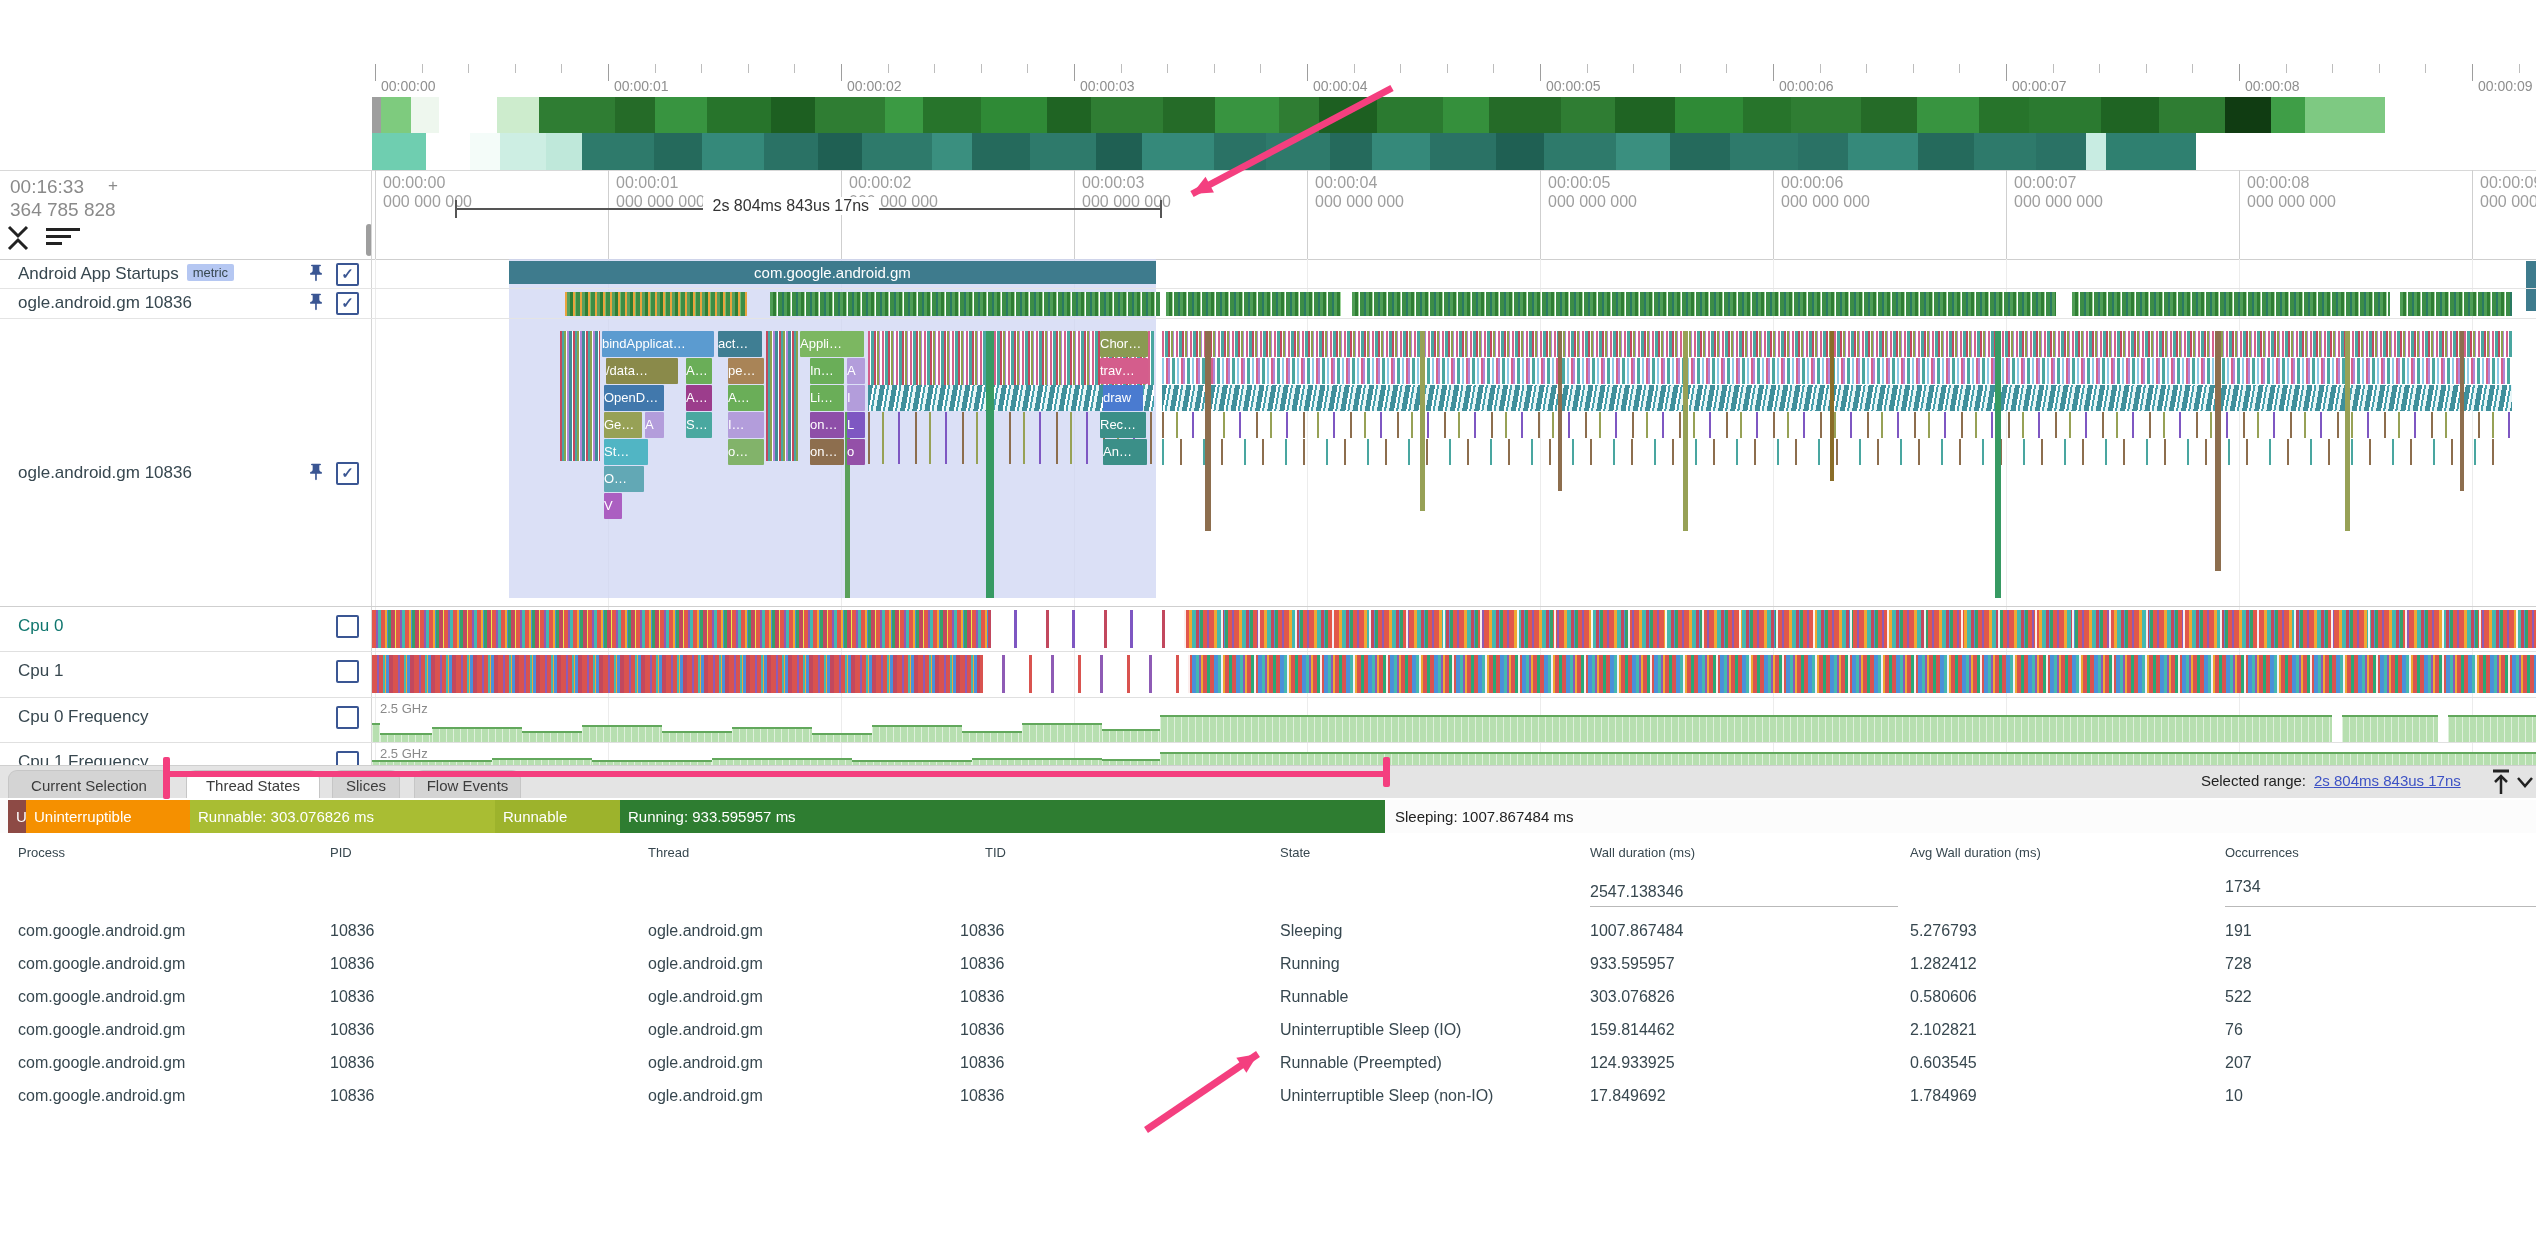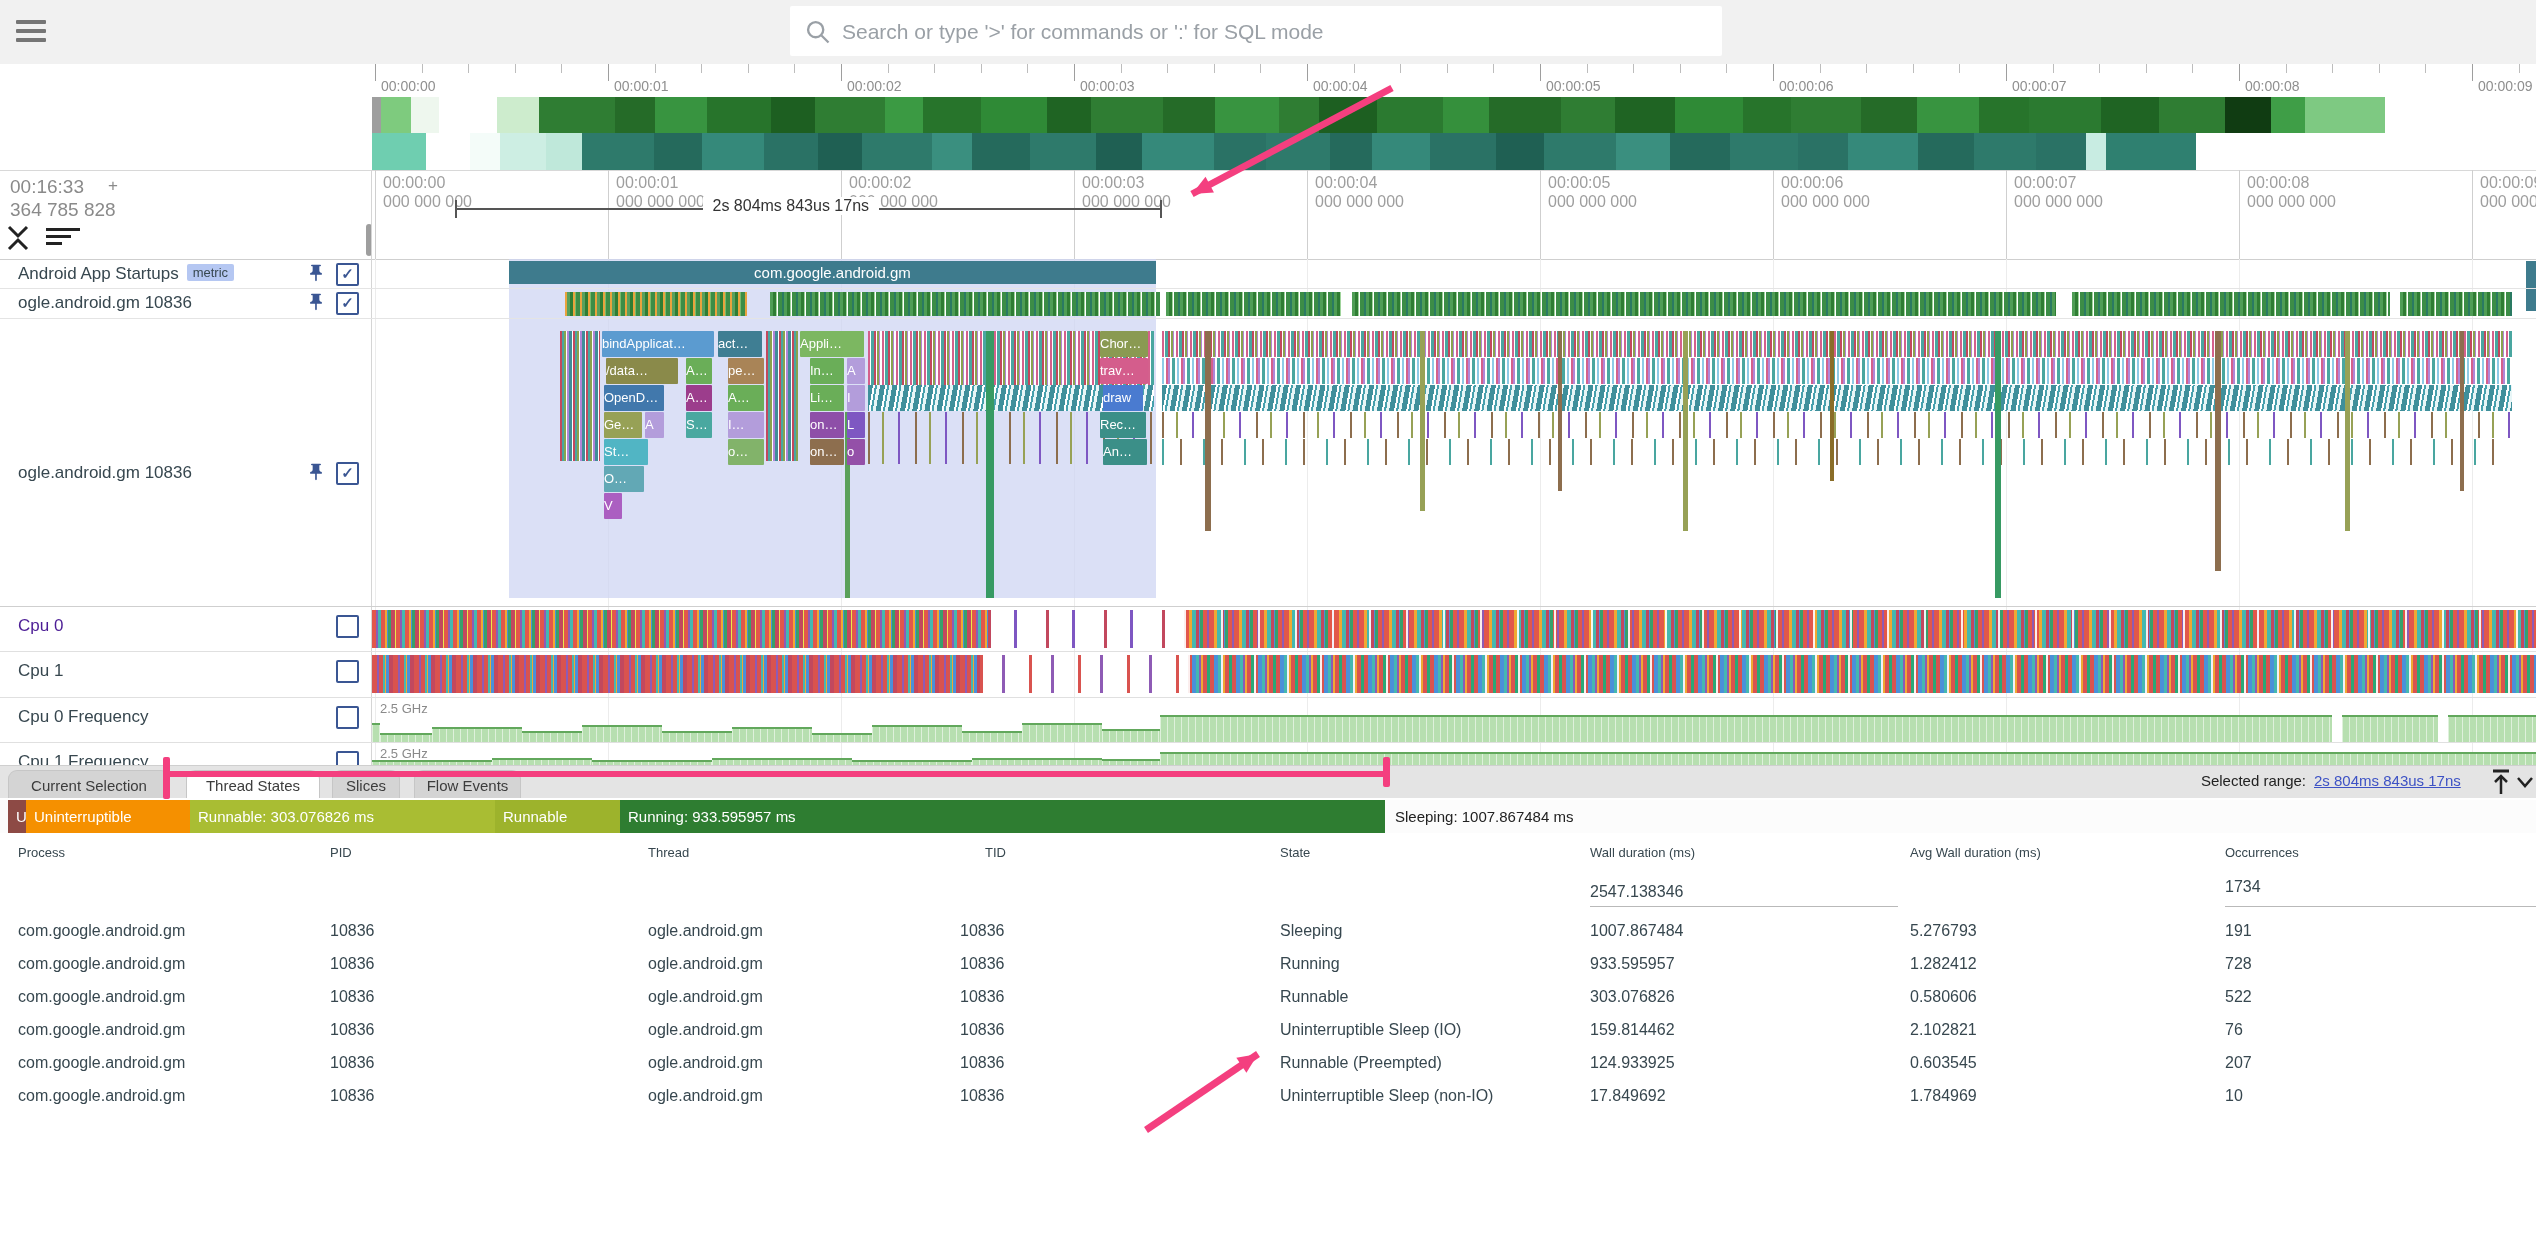--- a/index.html
+++ b/index.html
@@ -48,34 +48,20 @@
   .uline{position:absolute;height:1px;background:#b9b9b9;}
   
   #anno{left:0;top:0;width:2536px;height:1235px;pointer-events:none;}
   .pinkrect{position:absolute;background:#f43f7f;border-radius:2px;}
 </style>
 </head>
 <body>
 
 <div id="app">
 
-  <div id="topbar" class="abs">
-    <div class="abs" style="left:16px;top:20px;width:30px;">
-      <div class="hline" style="margin-bottom:5px;"></div>
-      <div class="hline" style="margin-bottom:5px;"></div>
-      <div class="hline"></div>
-    </div>
-    <div id="searchbox" class="abs">
-      <svg class="abs" style="left:14px;top:12px;" width="28" height="28" viewBox="0 0 24 24">
-          <circle cx="10" cy="10" r="6.5" fill="none" stroke="#9aa0a6" stroke-width="2"></circle>
-          <line x1="15" y1="15" x2="21" y2="21" stroke="#9aa0a6" stroke-width="2"></line>
-        </svg>
-      <div id="search-ph" class="abs">Search or type '&gt;' for commands or ':' for SQL mode</div>
-    </div>
-  </div>
 
   <div class="abs" style="left:0;top:64px;width:2536px;height:106px;background:#fff;">
     <div class="abs" style="left:0;top:0;width:2536px;height:33px;" id="ovruler">
         <div class="abs" style="left: 375px; top: 0px; width: 1px; height: 17px; background: rgb(158, 158, 158);"></div>
         <div class="abs" style="left: 381px; top: 14px; color: rgb(143, 143, 143); font-size: 14px; white-space: nowrap;">00:00:00</div>
         <div class="abs" style="left: 421.6px; top: 0px; width: 1px; height: 9px; background: rgb(189, 189, 189);"></div>
         <div class="abs" style="left: 468.2px; top: 0px; width: 1px; height: 9px; background: rgb(189, 189, 189);"></div>
         <div class="abs" style="left: 514.8px; top: 0px; width: 1px; height: 9px; background: rgb(189, 189, 189);"></div>
         <div class="abs" style="left: 561.4px; top: 0px; width: 1px; height: 9px; background: rgb(189, 189, 189);"></div>
         <div class="abs" style="left: 608px; top: 0px; width: 1px; height: 17px; background: rgb(158, 158, 158);"></div>
@@ -321,21 +307,21 @@
       <div class="abs" style="left: 18px; top: 293px; font-size: 17px; color: rgb(55, 71, 79); white-space: nowrap;">ogle.android.gm 10836</div>
       <div class="abs" style="left: 306px; top: 292px; width: 20px; height: 20px;"><svg width="20" height="20" viewBox="0 0 24 24">
           <path fill="#3a5693" d="M16 9V4h1c.55 0 1-.45 1-1s-.45-1-1-1H7c-.55 0-1 .45-1 1s.45 1 1 1h1v5c0 1.66-1.34 3-3 3v2h5.97v7l1 1 1-1v-7H19v-2c-1.66 0-3-1.34-3-3z"></path>
         </svg></div>
       <div class="cbox abs" style="left: 336px; top: 292px;">✓</div>
       <div class="abs" style="left: 18px; top: 463px; font-size: 17px; color: rgb(55, 71, 79); white-space: nowrap;">ogle.android.gm 10836</div>
       <div class="abs" style="left: 306px; top: 462px; width: 20px; height: 20px;"><svg width="20" height="20" viewBox="0 0 24 24">
           <path fill="#3a5693" d="M16 9V4h1c.55 0 1-.45 1-1s-.45-1-1-1H7c-.55 0-1 .45-1 1s.45 1 1 1h1v5c0 1.66-1.34 3-3 3v2h5.97v7l1 1 1-1v-7H19v-2c-1.66 0-3-1.34-3-3z"></path>
         </svg></div>
       <div class="cbox abs" style="left: 336px; top: 462px;">✓</div>
-      <div class="abs" style="left: 18px; top: 616px; font-size: 17px; color: #4c1d95;">Cpu 0</div>
+      <div class="abs" style="left: 18px; top: 616px; font-size: 17px; color: #0f766e;">Cpu 0</div>
       <div class="cbox abs" style="left: 336px; top: 615px;"></div>
       <div class="abs" style="left: 18px; top: 661px; font-size: 17px; color: rgb(55, 71, 79);">Cpu 1</div>
       <div class="cbox abs" style="left: 336px; top: 660px;"></div>
       <div class="abs" style="left: 18px; top: 707px; font-size: 17px; color: rgb(55, 71, 79);">Cpu 0 Frequency</div>
       <div class="cbox abs" style="left: 336px; top: 706px;"></div>
       <div class="abs" style="left: 380px; top: 701px; font-size: 13px; color: rgb(138, 138, 138);">2.5 GHz</div>
       <div class="abs" style="left: 18px; top: 752px; font-size: 17px; color: rgb(55, 71, 79);">Cpu 1 Frequency</div>
       <div class="cbox abs" style="left: 336px; top: 751px;"></div>
       <div class="abs" style="left: 380px; top: 746px; font-size: 13px; color: rgb(138, 138, 138);">2.5 GHz</div>
     </div>

